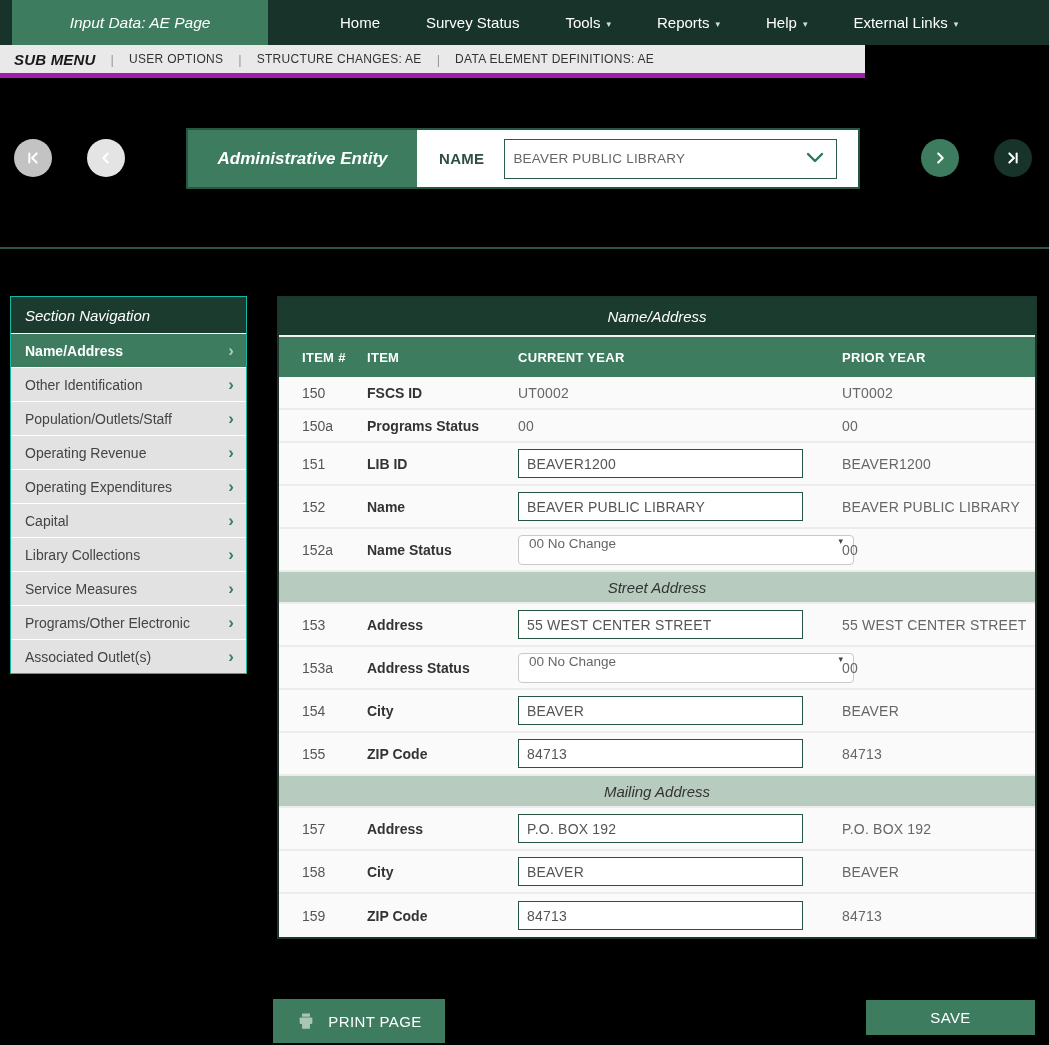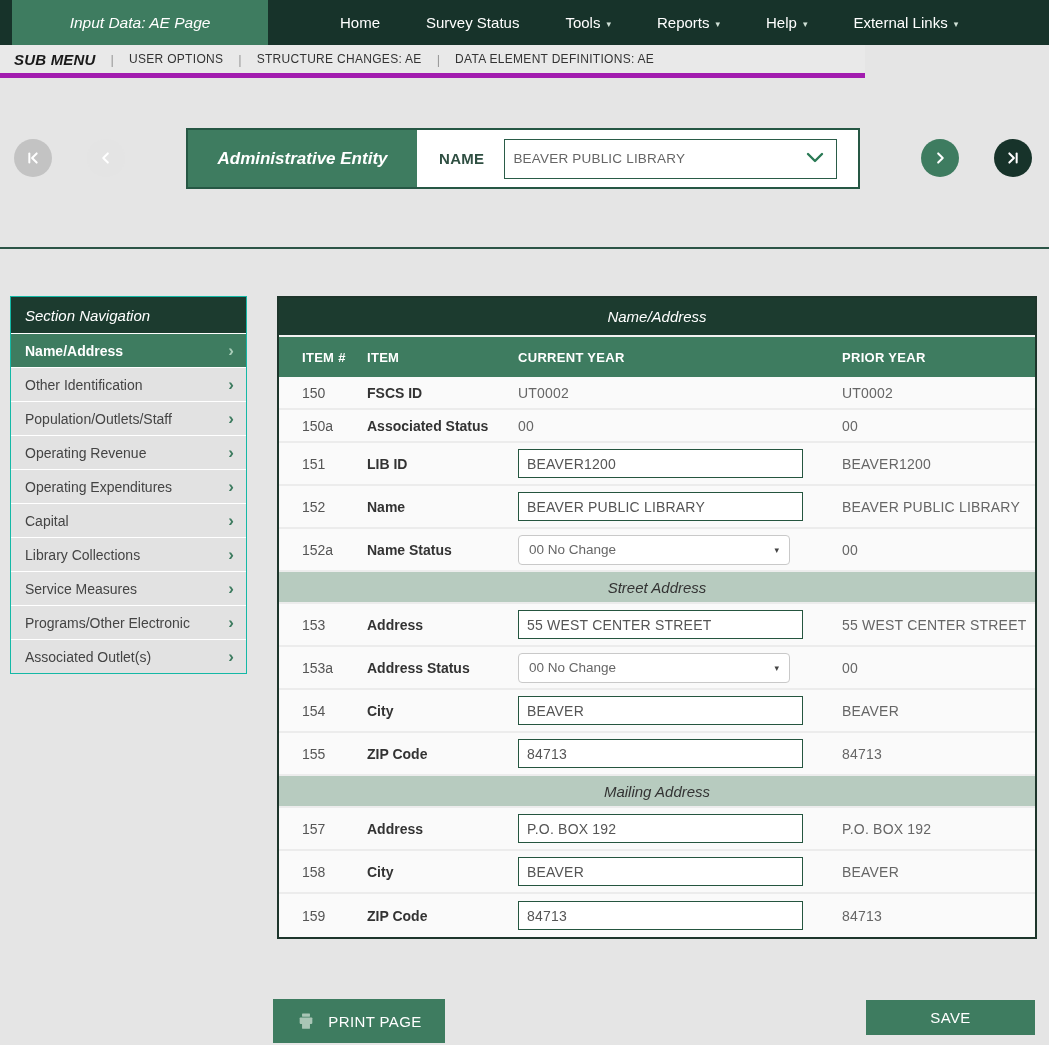--- a/index.html
+++ b/index.html
@@ -1,17 +1,17 @@
 <!DOCTYPE html>
 <html><head>
 <meta charset="utf-8">
 <style>
   * { margin:0; padding:0; box-sizing:border-box; }
   html,body { width:1049px; height:1045px; background:#fff; font-family:"Liberation Sans", sans-serif; }
-  #page { position:relative; width:1049px; height:1045px; overflow:hidden; background:#e5e5e5; }
+  #page { position:relative; width:1049px; height:1045px; overflow:hidden; background:#000000; }
 
   
   .topnav { position:absolute; top:0; left:0; width:1049px; height:45px; background:#17332a; display:flex; align-items:stretch; }
   .topnav .tab-active { margin-left:12px; width:256px; background:#3e7c60; color:#fff; font-style:italic; font-size:15.5px; display:flex; align-items:center; justify-content:center; }
   .topnav .menu { display:flex; align-items:center; margin-left:72px; gap:46px; color:#fff; font-size:15px;justify-content:center; }
   .topnav .menu .mi { display:flex; align-items:center; gap:6px; cursor:pointer; white-space:nowrap; }
   .topnav .caret { font-size:9px; color:#cfe0d6; transform:translateY(1px); }
 
   
   .submenu { position:absolute; top:45px; left:0; width:865px; height:33px; background:#e9e9e9; border-bottom:5px solid #a21caf; display:flex; align-items:center; padding-left:14px; }
@@ -50,21 +50,21 @@
   .mt-cols { height:42px; background:#3e7c60; border-top:2px solid #f2f2f2; display:grid; grid-template-columns:65px 151px 324px 1fr; padding-left:23px; align-items:center; color:#fff; font-size:13px; font-weight:bold; letter-spacing:.3px; }
   .trow { display:grid; grid-template-columns:65px 151px 324px 1fr; padding-left:23px; align-items:center; background:#fafafa; border-bottom:2px solid #ececec; }
   .trow.h-plain { height:33px; }
   .trow.h-ctl { height:43px; }
   .trow:last-child { border-bottom:none; }
   .cell-no { font-size:14px; color:#555; }
   .cell-item { font-size:14px; font-weight:bold; color:#333; }
   .cell-val { font-size:14px; color:#666; letter-spacing:.2px; }
   .cell-prior { font-size:14px; color:#666; letter-spacing:.2px; white-space:nowrap; }
   .tinput { width:285px; height:29px; border:1px solid #25553f; background:#fff; color:#555; font-size:14px; font-family:"Liberation Sans", sans-serif; padding:0 8px; letter-spacing:.2px; }
-  .tselect { width:272px; height:30px; border:1px solid #c9c9c9; border-radius:4px; background:#fff; display:flex; align-items:center; justify-content:space-between; padding:0 10px; cursor:pointer; }
+  .tselect { width:336px; height:30px; border:1px solid #c9c9c9; border-radius:4px; background:#fff; display:flex; align-items:flex-start; justify-content:space-between; padding:0 10px; cursor:pointer; }
   .tselect .sval { font-size:13.5px; color:#666; }
   .tselect .scaret { font-size:9px; color:#444; }
   .sectrow { height:32px; background:#b7cbbf; border-bottom:2px solid #ececec; display:flex; align-items:center; justify-content:center; font-style:italic; font-size:15px; color:#333; }
 
   
   .btn { position:absolute; background:#3e7c60; color:#fff; display:flex; align-items:center; justify-content:center; font-size:15px; letter-spacing:.4px; cursor:pointer; }
   .btn-print { left:273px; top:999px; width:172px; height:44px; gap:12px; }
   .btn-save { left:866px; top:1000px; width:169px; height:35px; }
 </style>
 </head>
@@ -220,21 +220,21 @@
       </div>
     <div id="table-rows">
         <div class="trow h-plain">
           <div class="cell-no">150</div>
           <div class="cell-item">FSCS ID</div>
           <div><span class="cell-val">UT0002</span></div>
           <div class="cell-prior">UT0002</div>
         </div>
         <div class="trow h-plain">
           <div class="cell-no">150a</div>
-          <div class="cell-item">Associated Status</div>
+          <div class="cell-item">Programs Status</div>
           <div><span class="cell-val">00</span></div>
           <div class="cell-prior">00</div>
         </div>
         <div class="trow h-ctl">
           <div class="cell-no">151</div>
           <div class="cell-item">LIB ID</div>
           <div><input class="tinput" type="text" value="BEAVER1200" style=""></div>
           <div class="cell-prior">BEAVER1200</div>
         </div>
         <div class="trow h-ctl">

